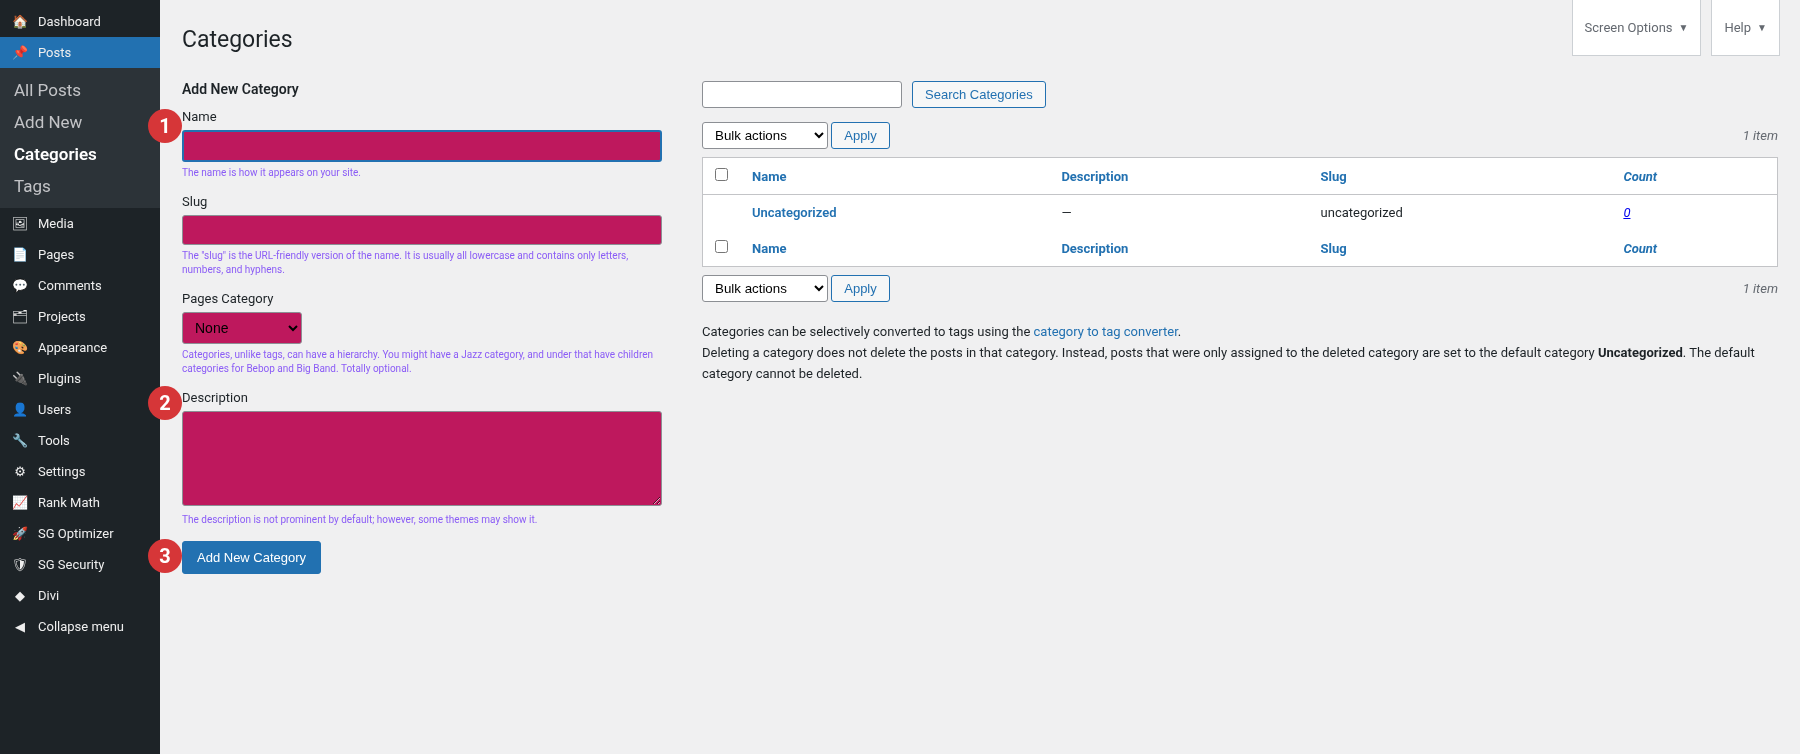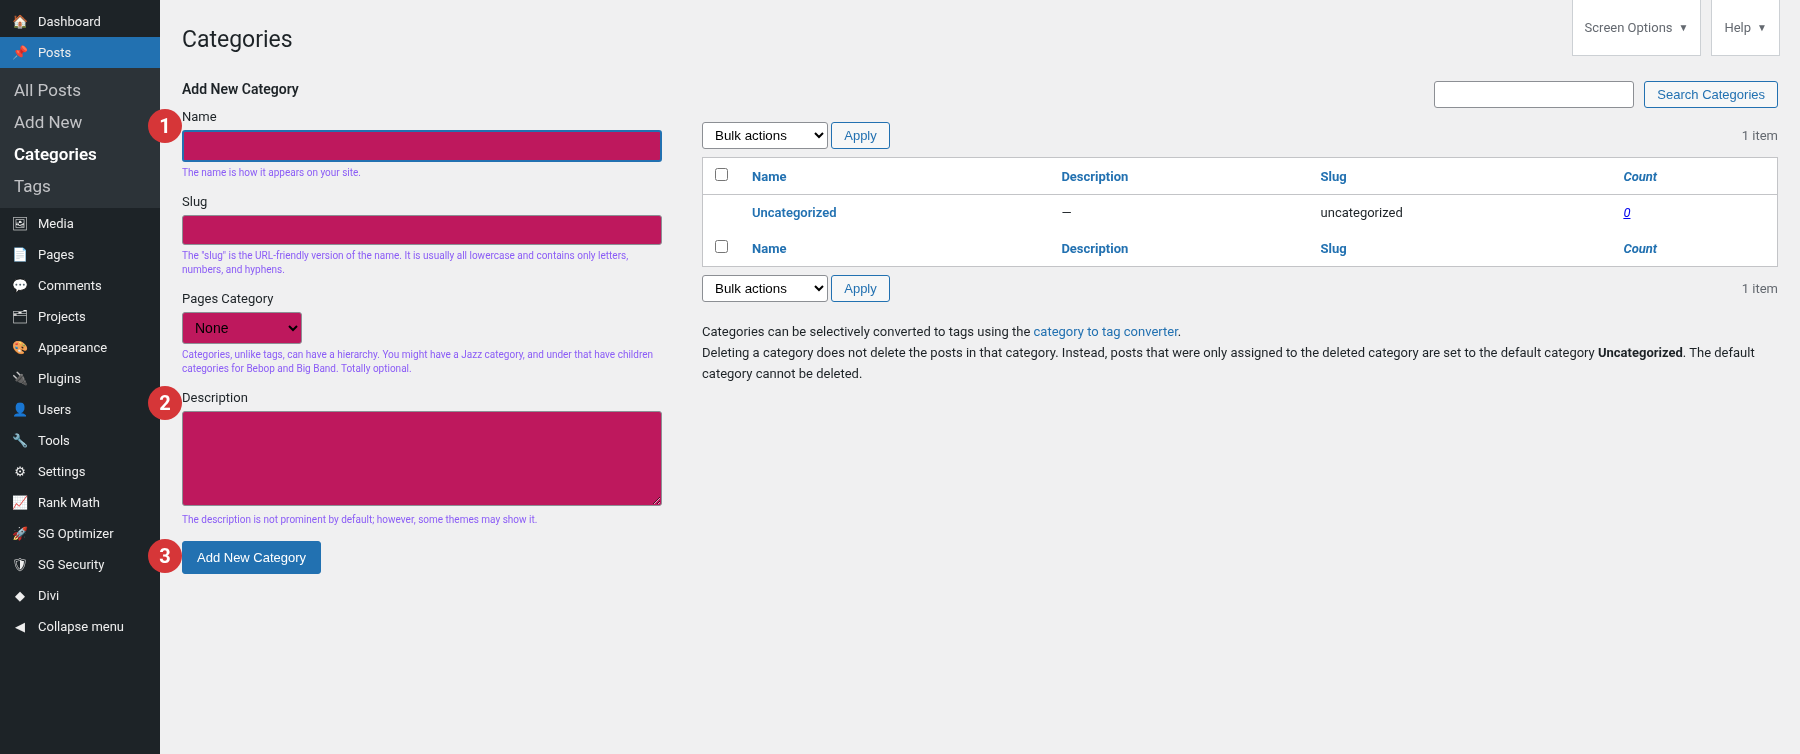--- a/index.html
+++ b/index.html
@@ -27,25 +27,25 @@
   .field label { display: block; margin-bottom: 6px; font-size: 13px; }
   .field input[type=text], .field textarea, .field select {
     width: 100%; padding: 6px 8px; border: 1px solid #8c8f94; border-radius: 3px; font-size: 14px; background: #be185d;
   }
   .field textarea { height: 95px; resize: vertical; }
   .field select { width: 120px; }
   .name-input { border: 2px solid #2271b1 !important; }
   .help { font-size: 10px; color: #8b5cf6; margin-top: 4px; line-height: 1.4; }
   .primary-btn { background: #2271b1; color: #fff; border: 1px solid #2271b1; border-radius: 3px; padding: 8px 14px; font-size: 13px; cursor: pointer; }
   .secondary-btn { background: #f6f7f7; color: #2271b1; border: 1px solid #2271b1; border-radius: 3px; padding: 5px 12px; font-size: 13px; cursor: pointer; }
-  .search-row { display: flex; gap: 10px; justify-content: flex-end; margin-bottom: 14px; }
+  .search-row { display: flex; gap: 10px; margin-bottom: 14px; }
   .search-row input[type=text] { width: 200px; padding: 4px 6px; border: 1px solid #8c8f94; border-radius: 3px; }
   .tablenav { display: flex; justify-content: space-between; align-items: center; margin: 8px 0; }
   .tablenav select { padding: 4px 24px 4px 8px; border: 1px solid #8c8f94; border-radius: 3px; background: #fff; }
-  .pagecount { color: #646970; font-size: 13px; }
+  .pagecount { color: #646970; font-size: 13px; font-style: italic; }
   table.cat-table { width: 100%; border: 1px solid #c3c4c7; border-collapse: collapse; background: #fff; }
   table.cat-table th, table.cat-table td { text-align: left; padding: 10px 12px; border-top: 1px solid #c3c4c7; font-size: 13px; }
   table.cat-table thead th, table.cat-table tfoot th { border-top: 0; }
   table.cat-table th a { color: #2271b1; text-decoration: none; }
   .col-cb { width: 32px; }
   .row-title { color: #2271b1; font-weight: 600; text-decoration: none; }
   .count-col { text-align: right; font-style: italic; }
   .notes { margin-top: 20px; font-size: 13px; color: #1d2327; line-height: 1.6; }
   .notes a { color: #2271b1; text-decoration: none; }
   

